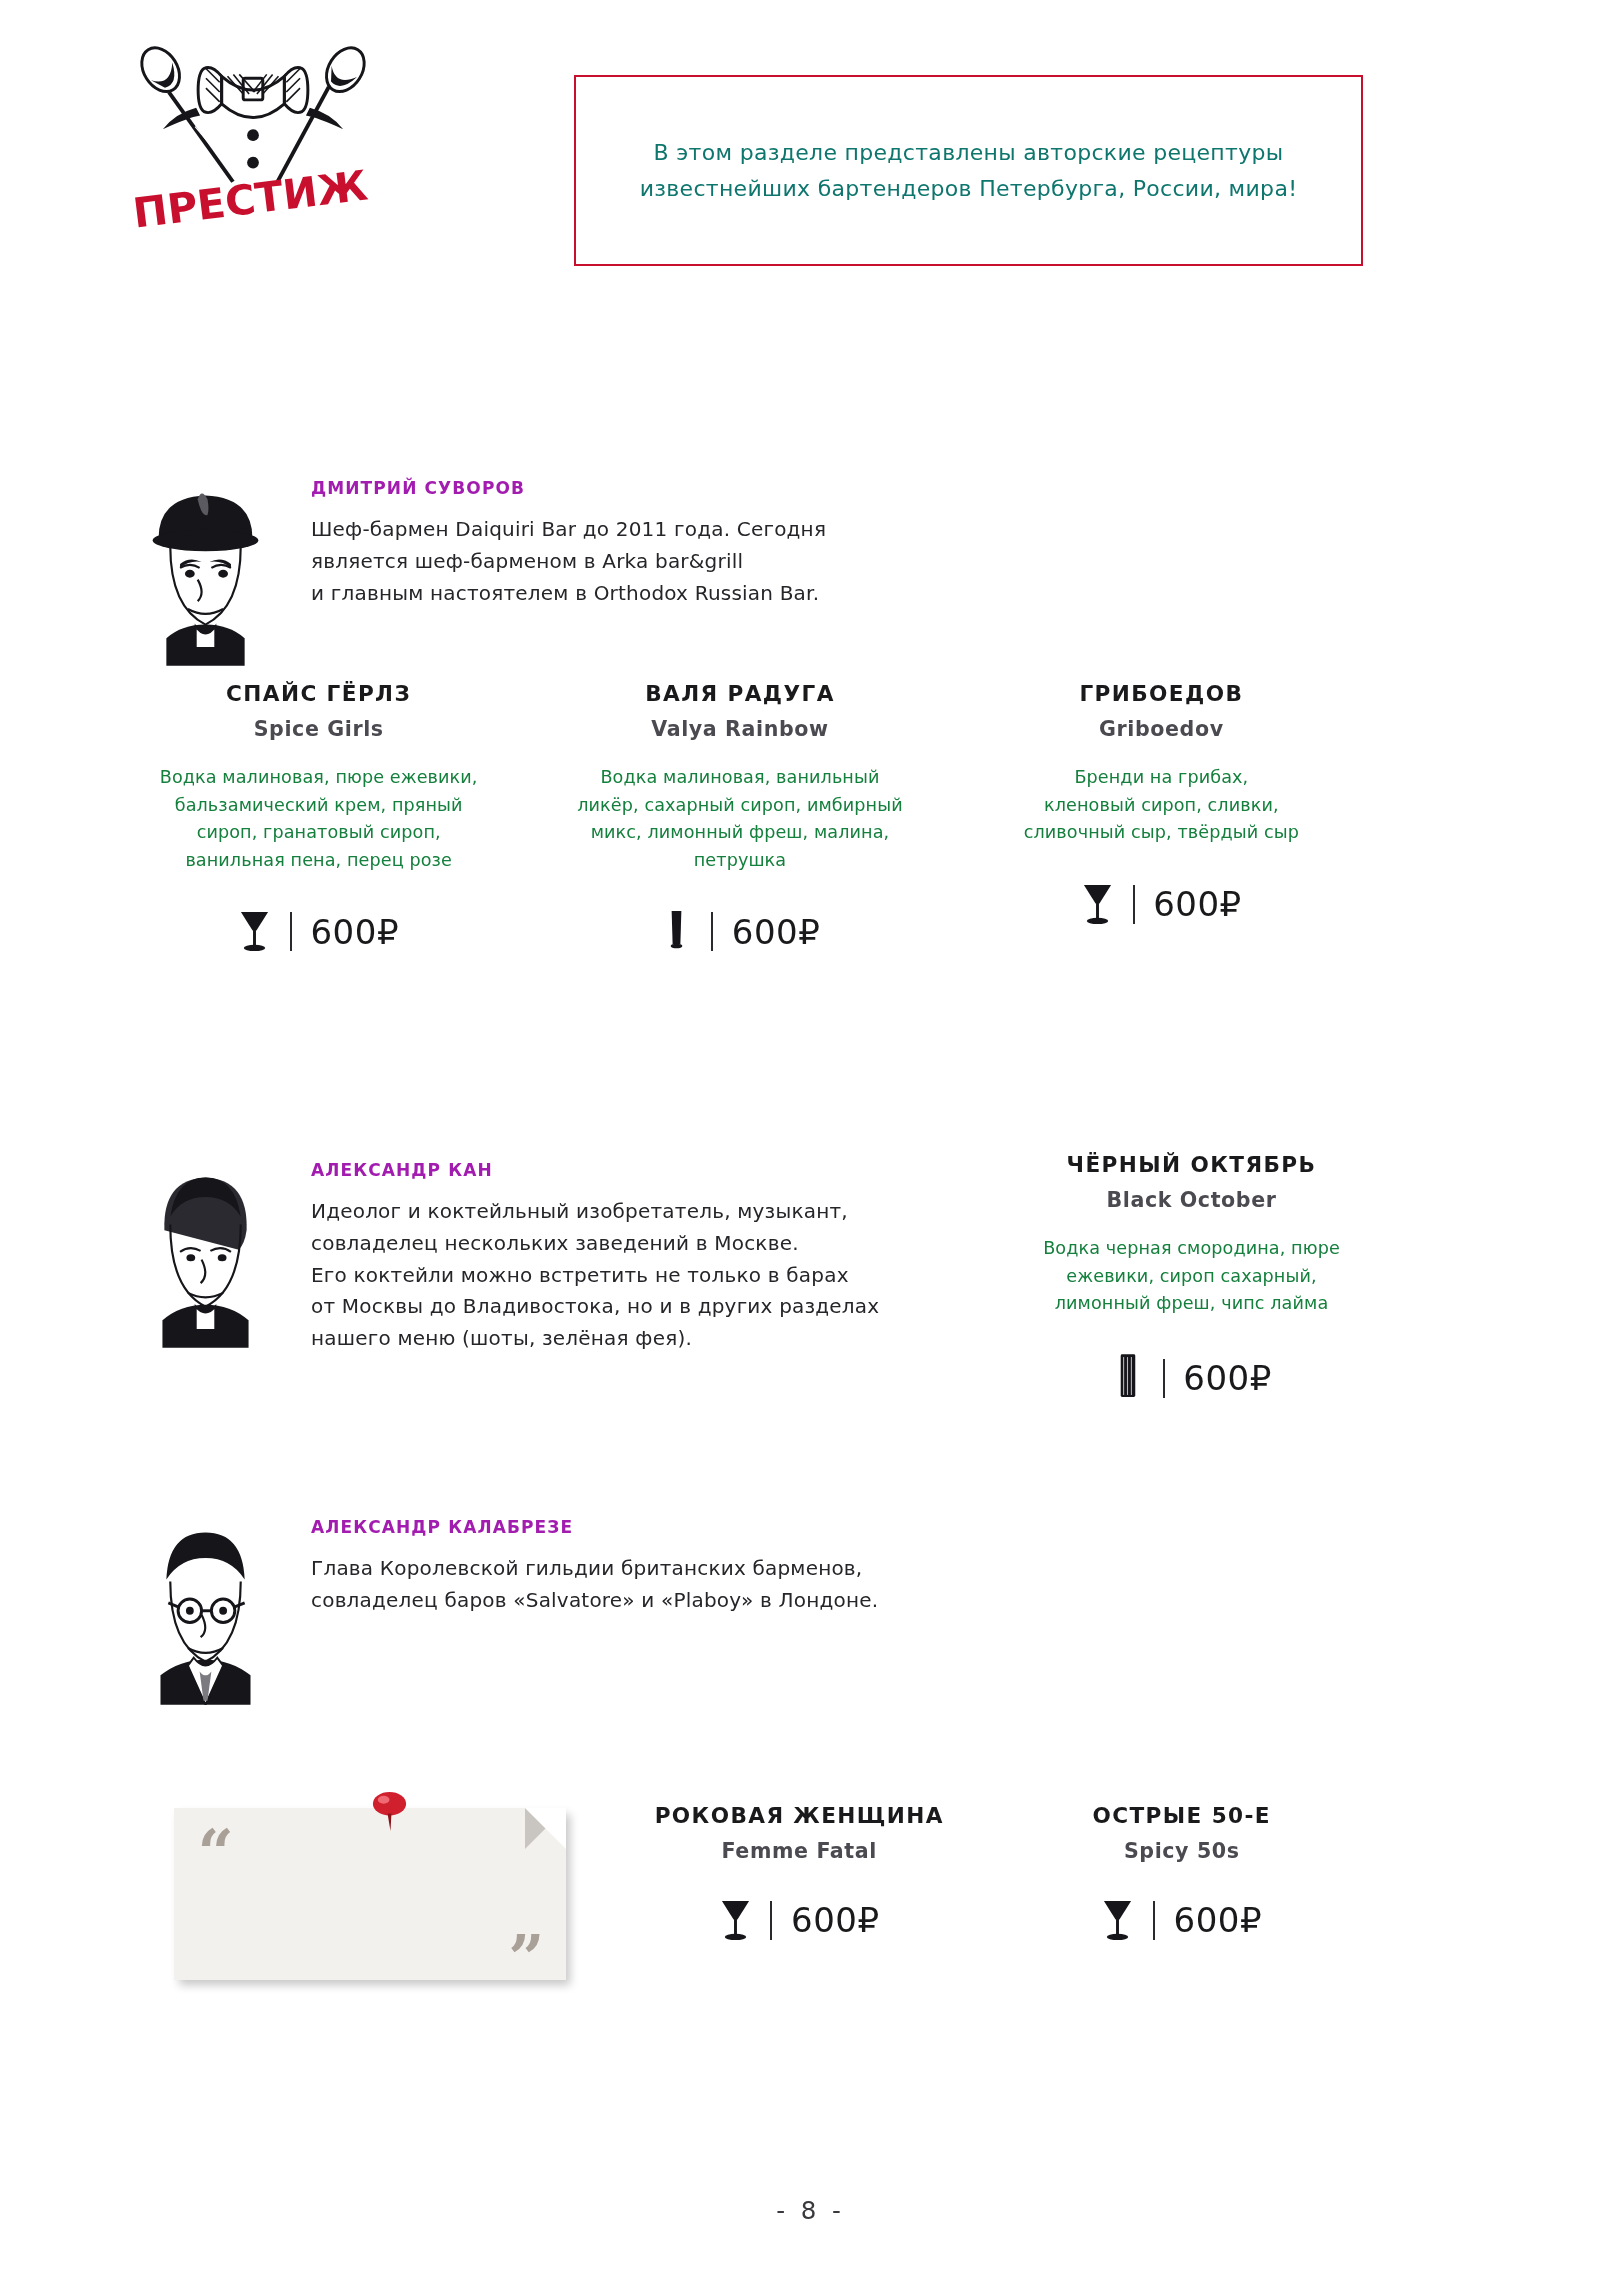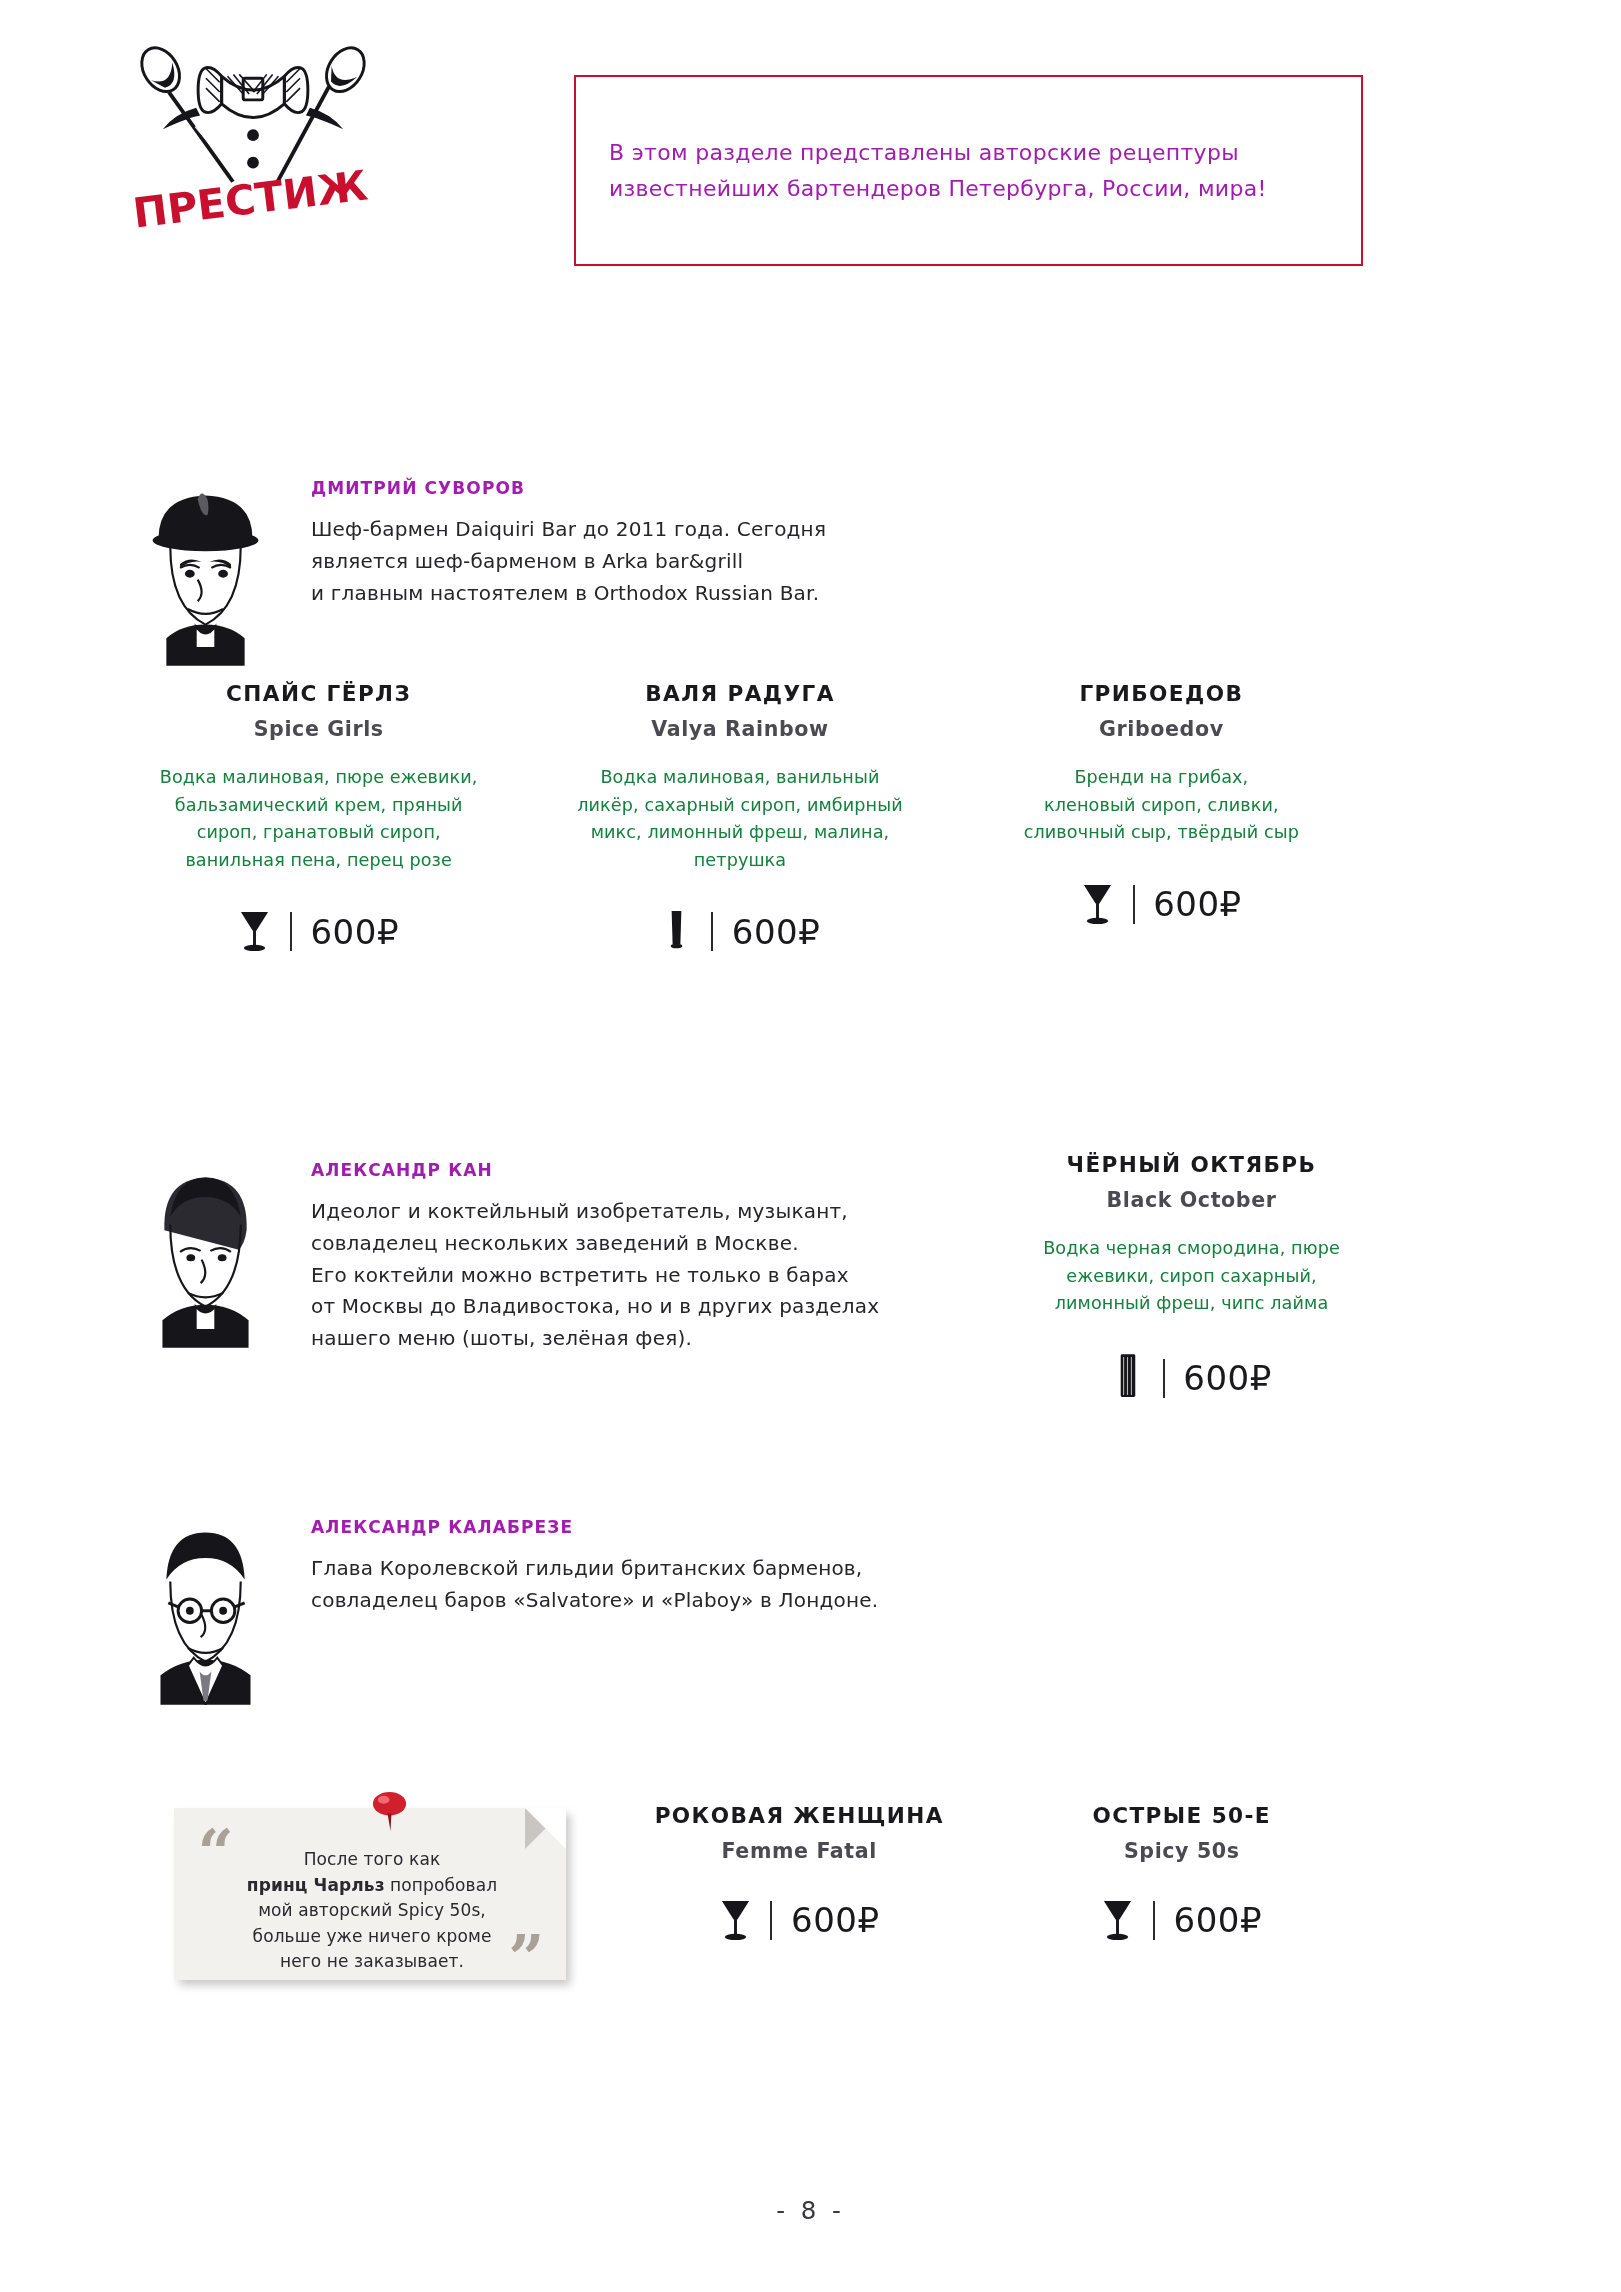--- a/index.html
+++ b/index.html
@@ -21,25 +21,25 @@
   .logo svg{display:block;width:294px;height:211px;}
 
   .intro-box{
     position:absolute;left:574px;top:75px;
     width:789px;height:191px;
     border:2.5px solid #c8102e;
     box-sizing:border-box;
     display:flex;align-items:center;justify-content:center;
   }
   .intro-text{
-    text-align:left;
+    text-align:center;
     font-size:22px;
     line-height:1.62;
     letter-spacing:0.3px;
-    color:#a21caf;
+    color:#0f766e;
     padding:0 33px;
   }
 
   
   .section{position:absolute;width:1621px;}
 
   .bio{position:relative;display:flex;align-items:flex-start;}
   .portrait{width:137px;flex:0 0 137px;}
   .portrait svg{display:block;width:137px;height:auto;}
 
@@ -425,27 +425,20 @@
     <div class="quote-note" style="left:174px;top:299px;">
       <span class="fold-shadow"></span>
       <span class="pin">
         <svg width="43" height="43" viewBox="0 0 44 44">
           <ellipse cx="22" cy="14" rx="17" ry="12" fill="#d0202e"></ellipse>
           <ellipse cx="16" cy="10" rx="6" ry="4" fill="#ef6a72"></ellipse>
           <path d="M20 24 L24 24 L23 42 Z" fill="#8c1219"></path>
         </svg>
       </span>
       <span class="q-open">“</span>
-      <div class="quote-text">
-        <span>После того как</span><br>
-        <b>принц Чарльз</b><span> попробовал</span><br>
-        <span>мой авторский Spicy 50s,</span><br>
-        <span>больше уже ничего кроме</span><br>
-        <span>него не заказывает.</span>
-      </div>
       <span class="q-close">”</span>
     </div>
 
     <div class="cocktails" style="position:absolute;left:608px;top:294px;width:765px;">
 
       <div class="cocktail">
         <h4 class="ck-name">РОКОВАЯ ЖЕНЩИНА</h4>
         <div class="ck-en">Femme Fatal</div>
         <div class="price-row">
           <span class="glass">

